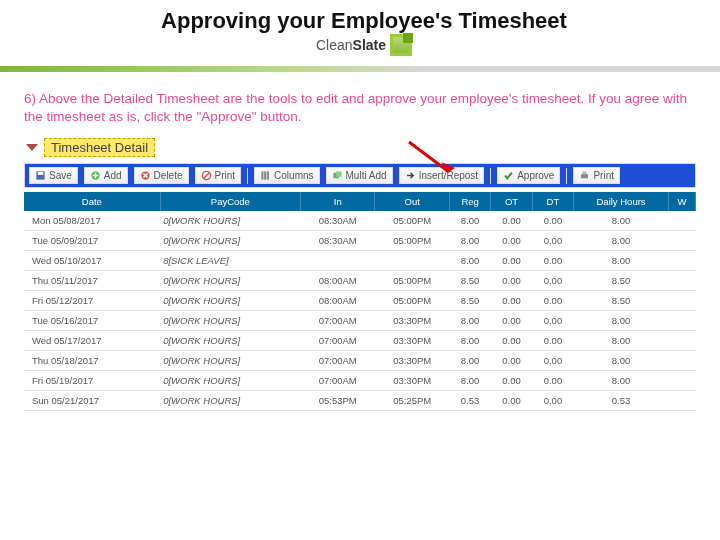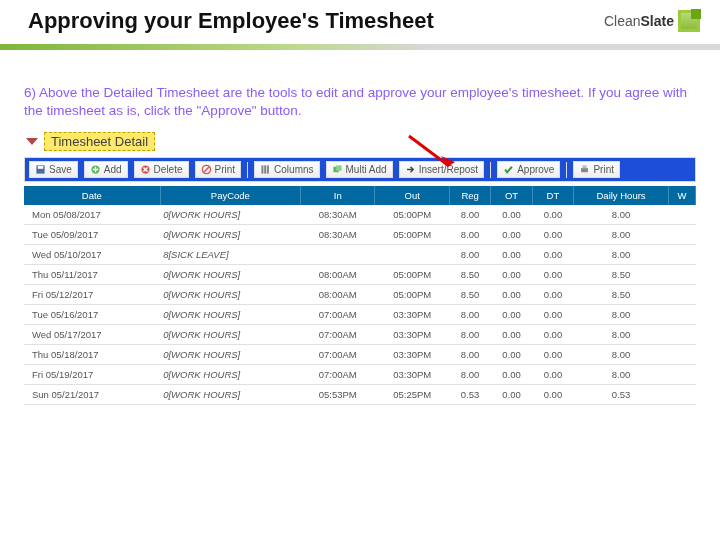--- a/index.html
+++ b/index.html
@@ -1,26 +1,26 @@
 <!DOCTYPE html>
 <html><head>
 <meta charset="utf-8">
 <style>
   * { box-sizing: border-box; }
   body { margin:0; width:720px; height:540px; background:#fff; font-family:Arial,Helvetica,sans-serif; overflow:hidden; }
   .slide { width:720px; height:540px; position:relative; }
-  .title-bar { display:flex; align-items:center; padding:8px 20px 4px 28px; }
+  .title-bar { display:flex; align-items:center; padding:8px 20px 4px 28px;flex-direction:column; }
   .title-bar h1 { font-size:22px; font-weight:bold; margin:0; flex:1; color:#111; }
   .logo { display:flex; align-items:center; gap:4px; }
   .logo-text { font-size:14px; color:#555; }
   .logo-text b { color:#333; }
   .logo-mark { width:22px; height:22px; border:3px solid #9CCB3B; background:linear-gradient(#b7d97a,#8bbd3a); position:relative; }
   .logo-mark:after { content:""; position:absolute; right:-4px; top:-4px; width:10px; height:10px; background:#6aa514; }
   .green-rule { height:6px; width:100%; background:linear-gradient(to right,#7fb539,#bcd88a 40%,#d8d8d8 60%,#d8d8d8); margin-top:6px; }
-  .body-text { padding:18px 24px 8px 24px; font-size:13.5px; line-height:1.35; color:#8b5cf6;margin-top:16px; }
+  .body-text { padding:18px 24px 8px 24px; font-size:13.5px; line-height:1.35; color:#ec4899; }
   .panel { margin:0 24px; background:#fff; position:relative; }
   .section-head { display:flex; align-items:center; gap:6px; padding:4px 2px 6px 2px; }
   .chev-down { width:0;height:0;border-left:6px solid transparent;border-right:6px solid transparent;border-top:7px solid #b34747; }
   .section-title { font-size:13px; color:#404040; background:#ffe96a; padding:1px 6px; border:1px dashed #b9a500; }
   .toolbar { display:flex; align-items:center; gap:6px; padding:3px 4px; border:1px solid #d9d9d9; background:#1d4ed8; font-size:10px; position:relative; }
   .tbtn { display:flex; align-items:center; gap:3px; padding:2px 5px; border:1px solid #ddd; background:linear-gradient(#fff,#eee); color:#555; cursor:pointer; }
   .tbtn svg { width:11px; height:11px; }
   .sep { width:1px; height:16px; background:#ddd; }
   .red-arrow { position:absolute; left:380px; top:-26px; width:60px; height:44px; pointer-events:none; }
   table.ts { width:100%; border-collapse:collapse; font-size:9.5px; color:#555; margin-top:4px; }

